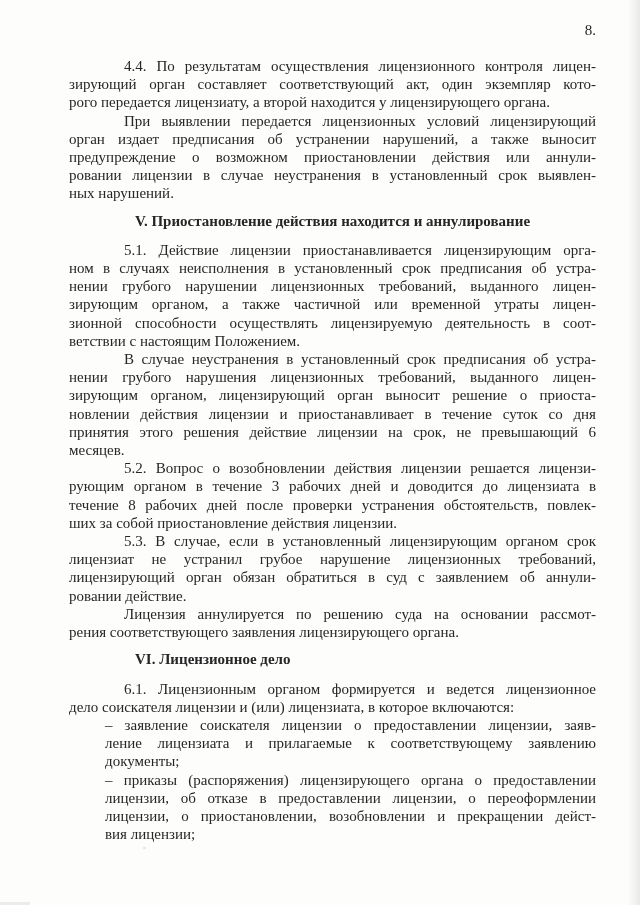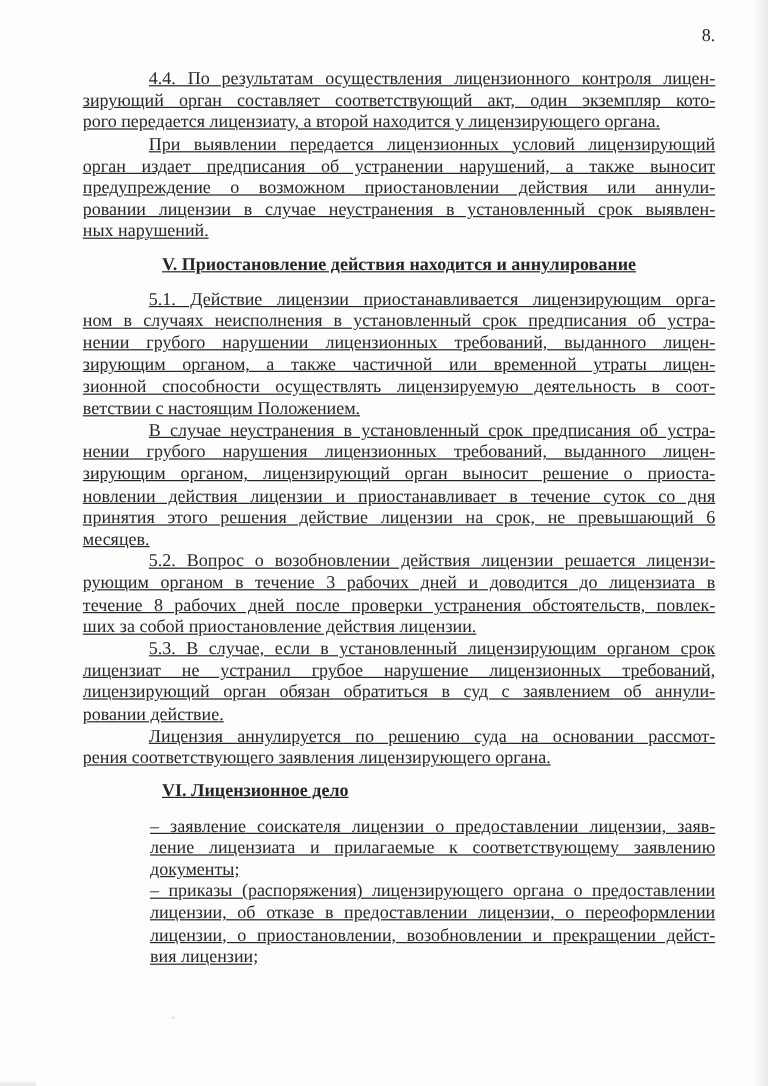--- a/index.html
+++ b/index.html
@@ -11,37 +11,37 @@
   .page{
     position:relative;width:640px;height:905px;overflow:hidden;
     background:#fdfdfc;color:#262626;
   }
   .pagenum{
     position:absolute;top:21px;left:69px;width:527px;
     font-size:15px;line-height:18px;text-align:right;
   }
   .content{
     position:absolute;top:57px;left:69px;width:527px;
-    font-size:15px;line-height:18.2px;text-decoration:underline;
+    font-size:15px;line-height:18.2px;
   }
   .line{
     text-align:justify;
     text-align-last:justify;
     white-space:nowrap;
     min-height:18.2px;
   }
   .line.last{text-align-last:left;}
   .para .line.first{text-indent:55px;}
   .block.heading{
     font-weight:bold;
     padding-left:66px;
     margin-top:9px;margin-bottom:11px;
   }
   .block.heading .line{text-align-last:left;}
-  .block.list-item{margin-left:56px;}
+  .block.list-item{margin-left:36px;}
   
   .scan-right{
     position:absolute;top:0;right:0;bottom:0;width:12px;
     background:linear-gradient(to right, rgba(232,232,229,0), rgba(226,226,222,0.75));
     pointer-events:none;
   }
   .scan-bottom-left{
     position:absolute;left:0;bottom:0;width:30px;height:3px;
     background:#dededb;opacity:.55;
   }
@@ -99,20 +99,24 @@
         <div class="line">лицензирующий орган обязан обратиться в суд с заявлением об аннули-</div>
         <div class="line last">ровании действие.</div>
       </div>
       <div class="block para">
         <div class="line first">Лицензия аннулируется по решению суда на основании рассмот-</div>
         <div class="line last">рения соответствующего заявления лицензирующего органа.</div>
       </div>
       <div class="block heading">
         <div class="line first last">VI. Лицензионное дело</div>
       </div>
+      <div class="block para">
+        <div class="line first">6.1. Лицензионным органом формируется и ведется лицензионное</div>
+        <div class="line last">дело соискателя лицензии и (или) лицензиата, в которое включаются:</div>
+      </div>
       <div class="block list-item">
         <div class="line first">– заявление соискателя лицензии о предоставлении лицензии, заяв-</div>
         <div class="line">ление лицензиата и прилагаемые к соответствующему заявлению</div>
         <div class="line last">документы;</div>
       </div>
       <div class="block list-item">
         <div class="line first">– приказы (распоряжения) лицензирующего органа о предоставлении</div>
         <div class="line">лицензии, об отказе в предоставлении лицензии, о переоформлении</div>
         <div class="line">лицензии, о приостановлении, возобновлении и прекращении дейст-</div>
         <div class="line last">вия лицензии;</div>

